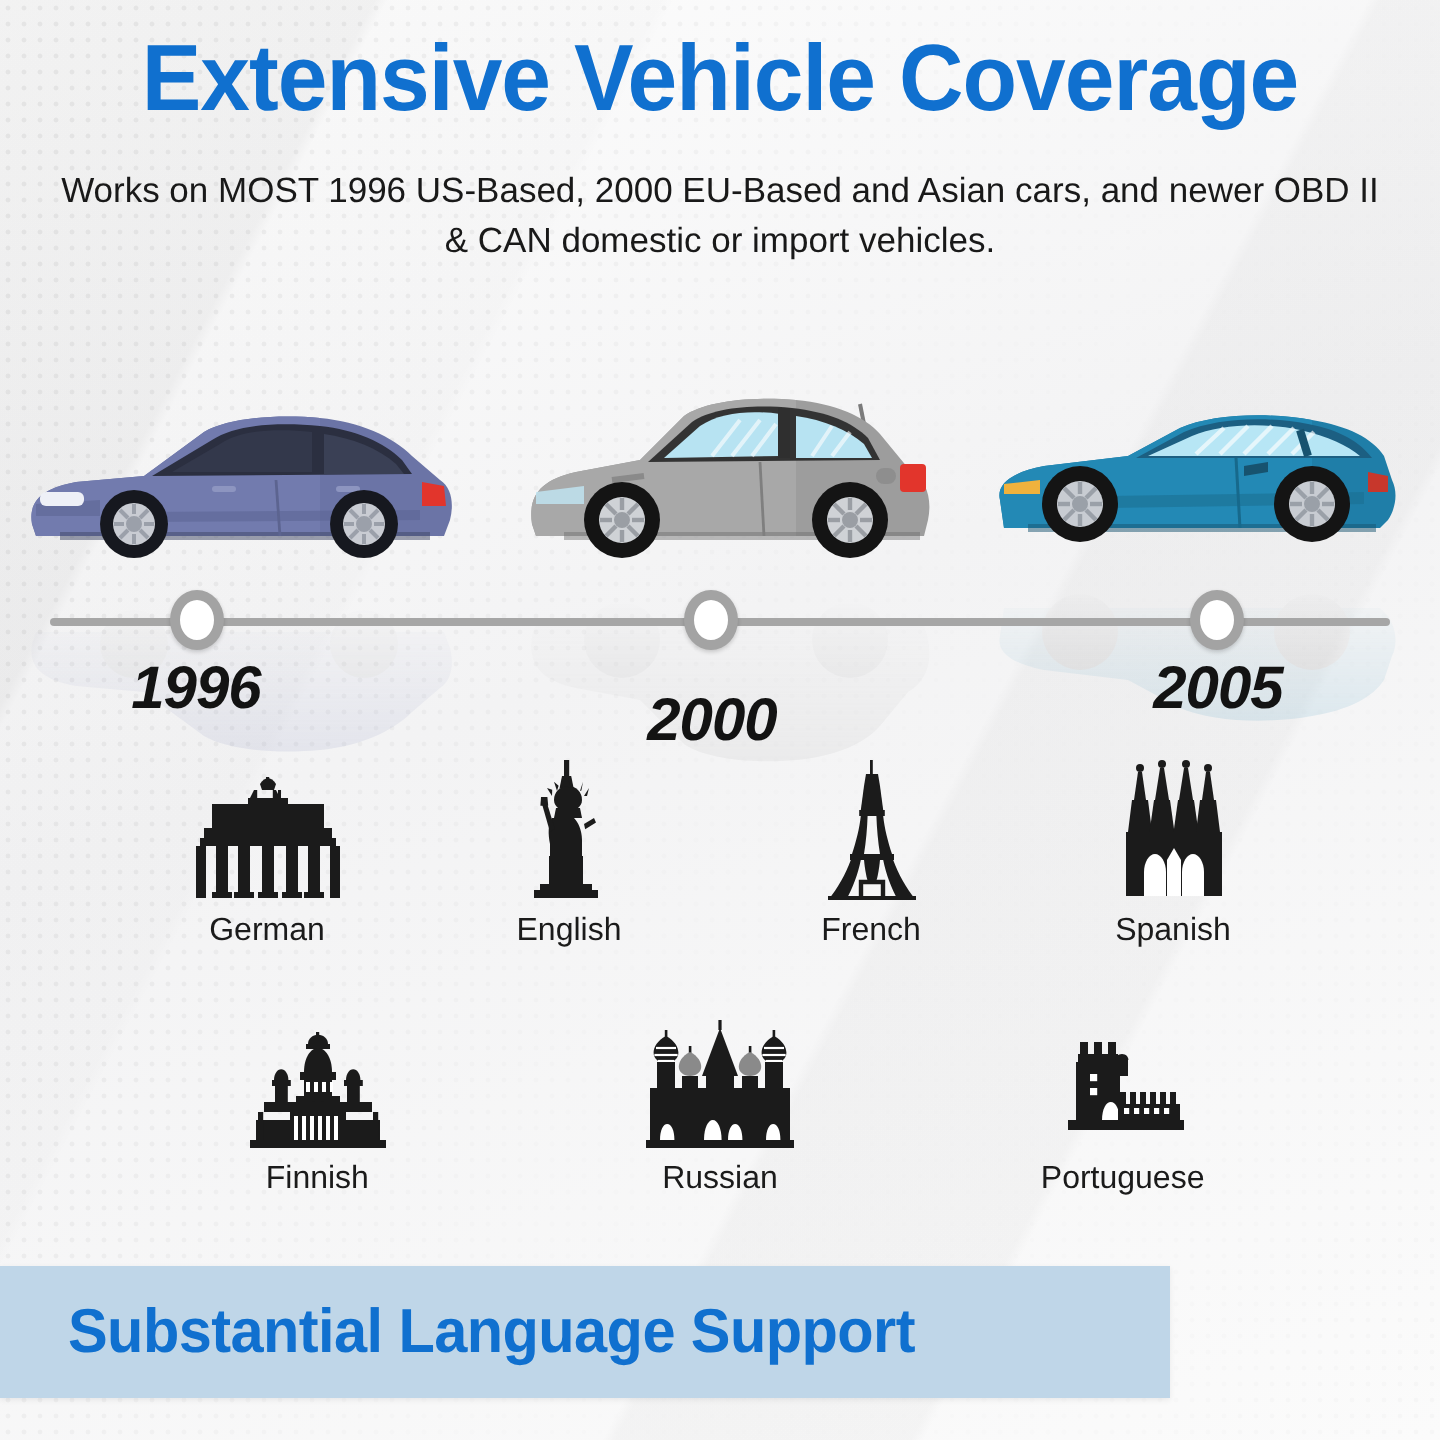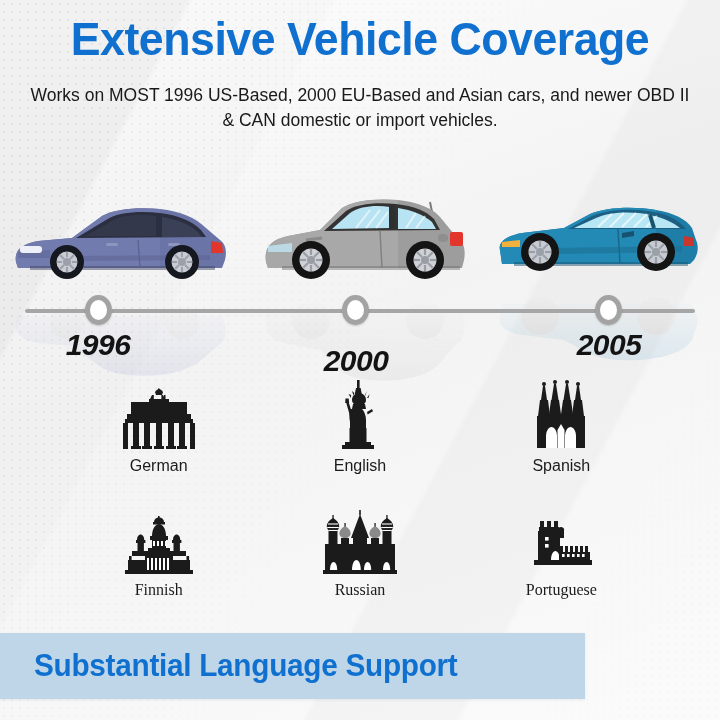--- a/index.html
+++ b/index.html
@@ -77,21 +77,21 @@
   .lang{
     flex:1 1 0;display:flex;flex-direction:column;
     align-items:center;justify-content:flex-end;
   }
   .lang-icon{height:72px;display:flex;align-items:flex-end;justify-content:center;}
   .lang-icon svg{display:block;}
   .lang-label{
     margin-top:8px;font-size:16px;color:#1b1b1b;
     line-height:1;white-space:nowrap;
   }
-  .row2{margin-top:34px;font-family:Liberation Serif, serif;}
+  .row2{margin-top:34px;}
   .row2 .lang-icon{height:66px;}
 
   
   #banner{
     position:absolute;left:0;top:633px;width:585px;height:66px;
     background:#bfd6e8;
     box-shadow:0 1px 3px rgba(0,0,0,0.07);
   }
   .banner-text{
     position:absolute;left:34px;top:50%;transform:translateY(-50%) scaleX(0.96);
@@ -353,20 +353,39 @@
               <path d="M36 34 l5 -3 1 2.2 -5.4 3.4 z"></path>
               <path d="M19 44 l16 0 0 2 -16 0 z"></path>
               <path d="M19 50 l0 14 m4 -14 l0 14 m4 -14 l0 14 m4 -14 l0 14 m4 -14 l0 14" stroke="#1b1b1b" stroke-width="1" fill="none"></path>
               <rect x="14" y="64" width="26" height="3"></rect>
               <rect x="11" y="67" width="32" height="4"></rect>
             </svg>
           </div>
           <div class="lang-label">English</div>
         </div>
 
+        <div class="lang">
+          <div class="lang-icon">
+            <svg width="52" height="70" viewBox="0 0 52 70" fill="#1b1b1b">
+              <rect x="25" y="0" width="1.4" height="7"></rect>
+              <path d="M23 7 l6 0 1 6 -8 0 z"></path>
+              <path d="M22 13 l8 0 1.6 12 -11.2 0 z"></path>
+              <path d="M19.6 25 l12.8 0 0 3 -12.8 0 z"></path>
+              <path d="M20.4 28 c-0.6 6 -2.4 13 -4.4 19 l6 0 c1 -6 1.6 -13 1.8 -19 z"></path>
+              <path d="M31.6 28 c0.6 6 2.4 13 4.4 19 l-6 0 c-1 -6 -1.6 -13 -1.8 -19 z"></path>
+              <path d="M15 47 l22 0 0 3 -22 0 z"></path>
+              <path d="M15.4 50 c-2.6 7 -6.4 14 -11.4 20 l9 0 c3.4 -6 6 -13 7.4 -20 z"></path>
+              <path d="M36.6 50 c2.6 7 6.4 14 11.4 20 l-9 0 c-3.4 -6 -6 -13 -7.4 -20 z"></path>
+              <path d="M22 50 l8 0 c-0.4 4 -1 8 -2 11 l-4 0 c-1 -3 -1.6 -7 -2 -11 z"></path>
+              <path d="M20.5 61 l11 0 0 9 -11 0 z" fill="none" stroke="#1b1b1b" stroke-width="2.2"></path>
+              <path d="M4 68 l44 0 0 2.2 -44 0 z"></path>
+            </svg>
+          </div>
+          <div class="lang-label">French</div>
+        </div>
 
         <div class="lang">
           <div class="lang-icon">
             <svg width="60" height="70" viewBox="0 0 60 70" fill="#1b1b1b">
               <g>
                 <circle cx="13" cy="4" r="2"></circle>
                   <circle cx="24" cy="2" r="2"></circle>
                 <circle cx="36" cy="2" r="2"></circle>
                   <circle cx="47" cy="4" r="2"></circle>
                 <path d="M12 6 l2 0 2 14 -6 0 z"></path>

